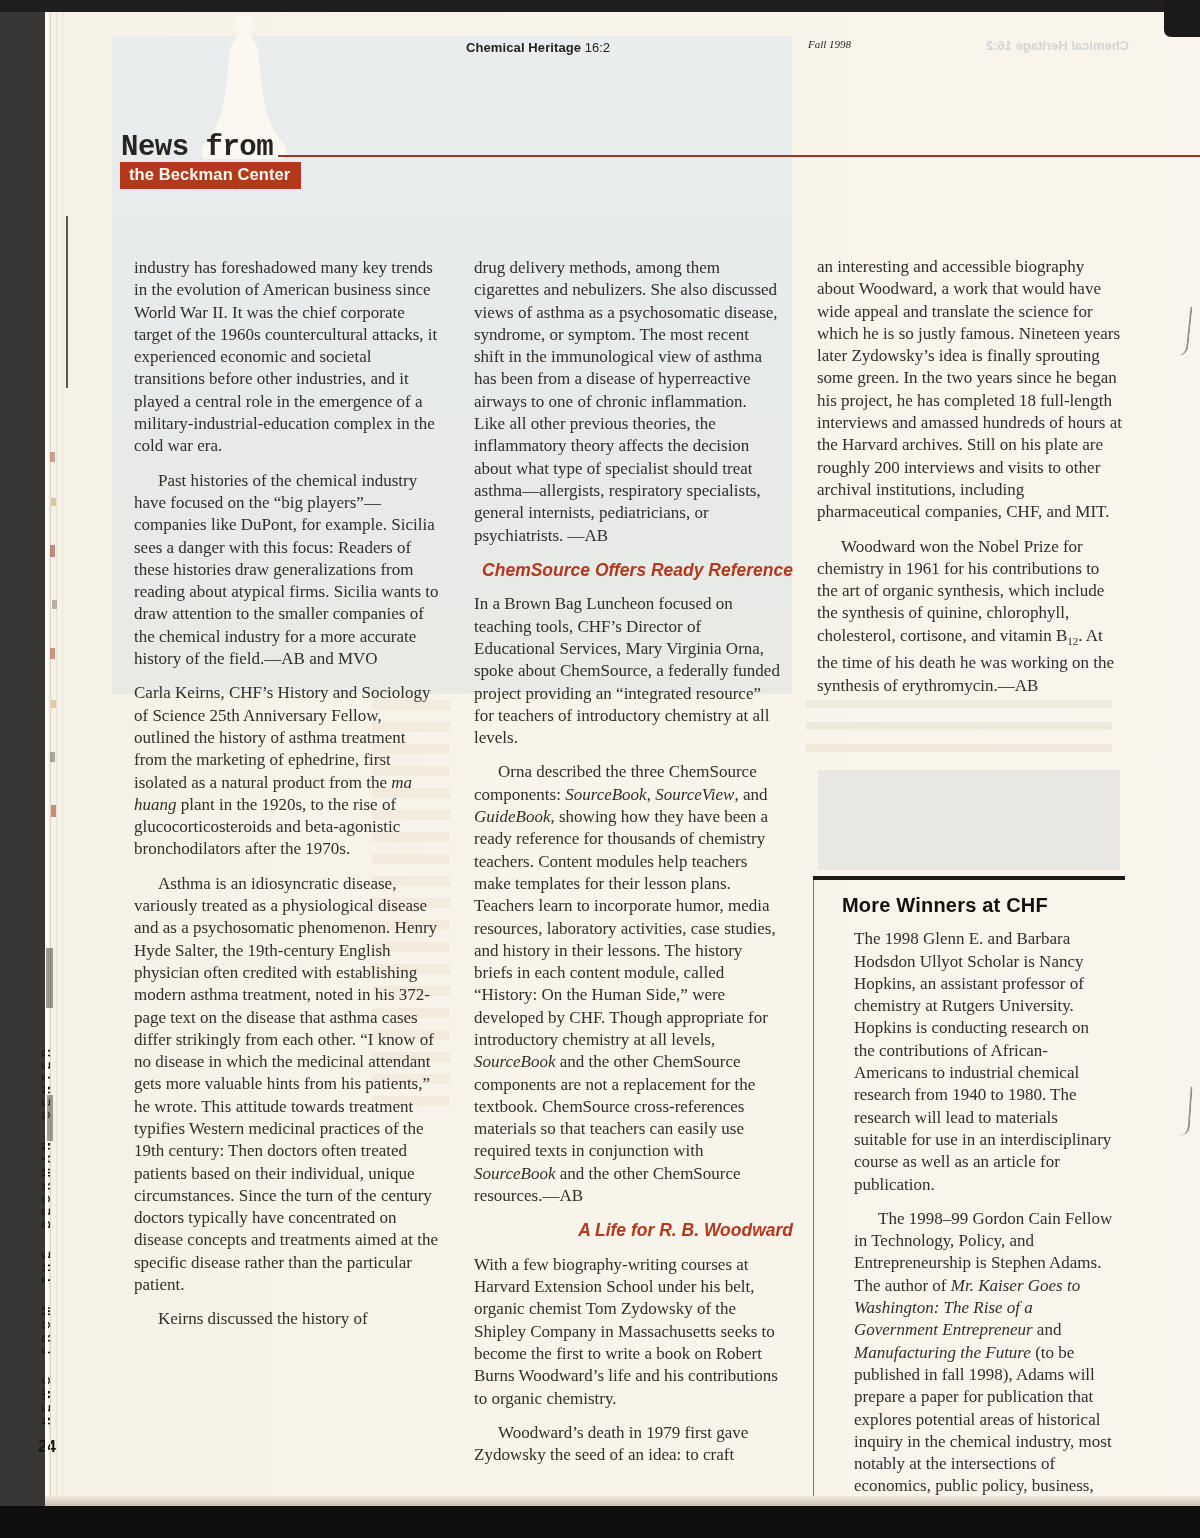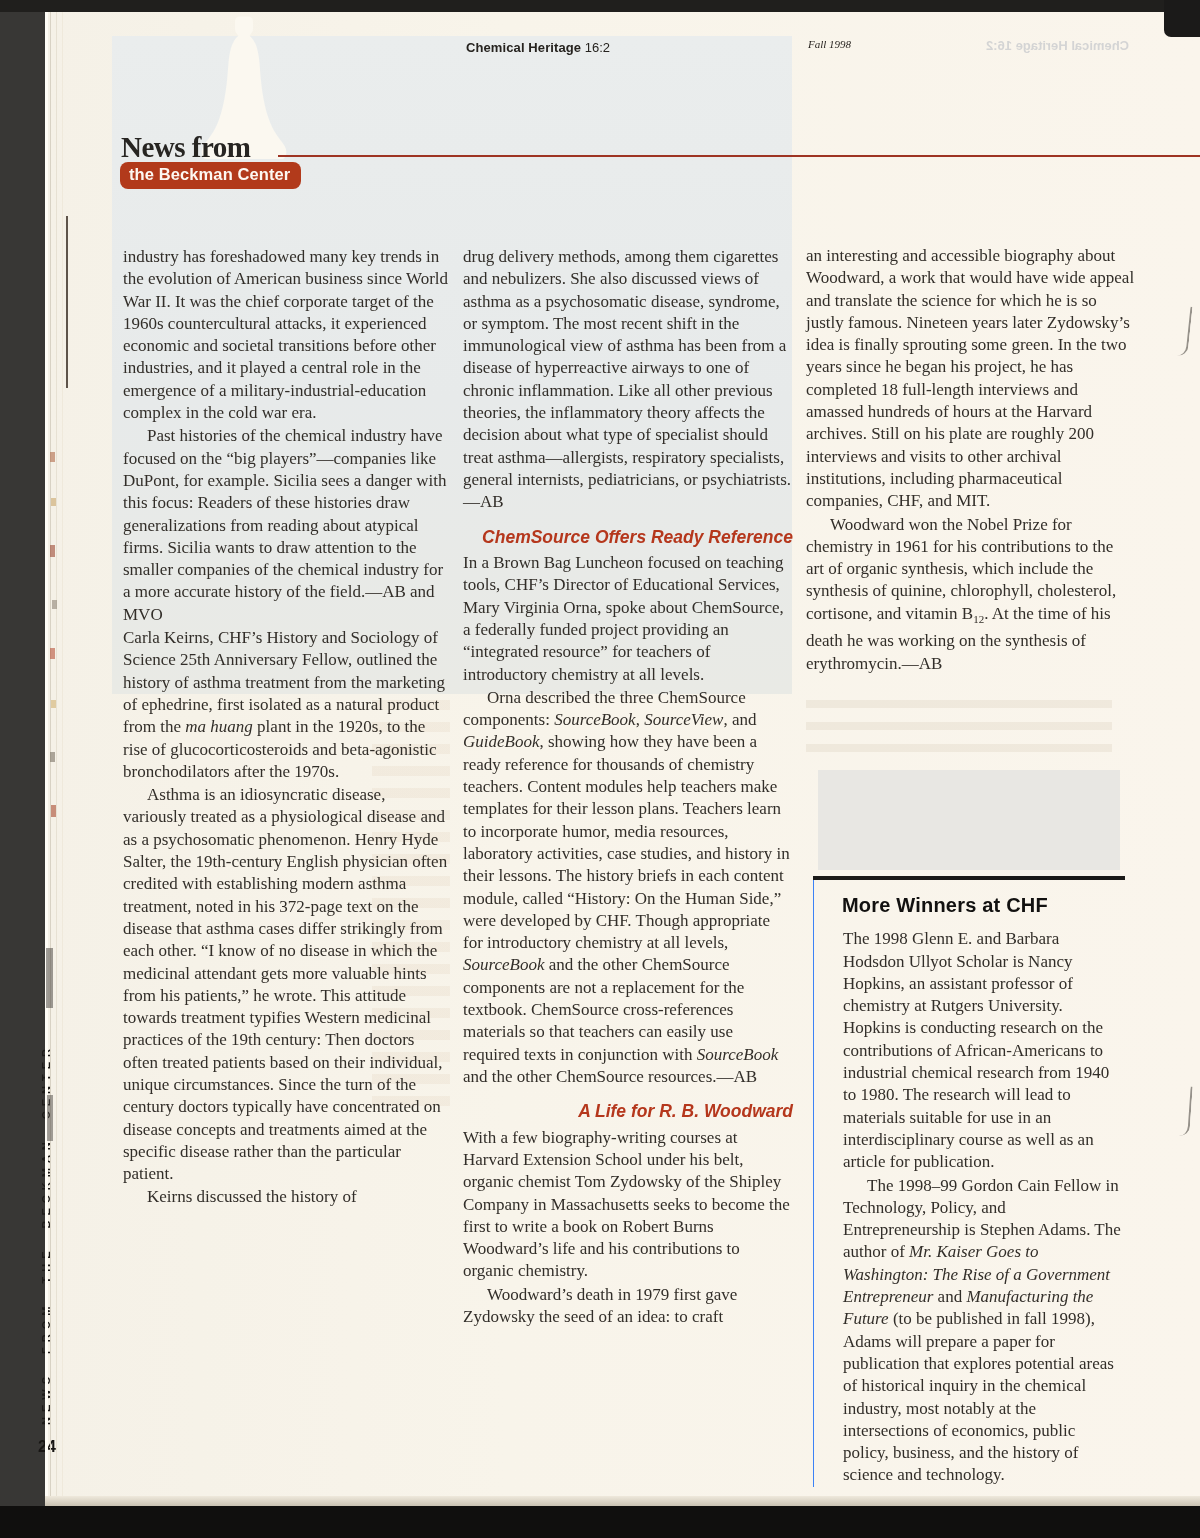--- a/index.html
+++ b/index.html
@@ -31,29 +31,29 @@
   .ghost-head{position:absolute;left:986px;top:38px;transform:scaleX(-1);
      color:rgba(100,115,145,.25);font-family:"Liberation Sans",sans-serif;font-weight:bold;
      font-size:13px;white-space:nowrap;}
   .bell{position:absolute;left:188px;top:14px;width:112px;height:180px;opacity:.95;}
   
   .head-center{position:absolute;left:466px;top:40px;font-family:"Liberation Sans",sans-serif;
      font-size:13px;color:#26231f;white-space:nowrap;}
   .head-center b{letter-spacing:.1px;text-align:center;}
   .head-right{position:absolute;left:808px;top:38px;font-style:italic;font-size:11px;color:#2b2723;}
   .rule-red{position:absolute;left:278px;top:155px;width:922px;height:2px;background:#9e3423;}
-  .news-from{position:absolute;left:121px;top:131px;font-family:Liberation Serif, serif;
+  .news-from{position:absolute;left:121px;top:131px;font-family:Liberation Mono, monospace;
      font-weight:bold;font-size:29px;color:#272522;letter-spacing:-.5px;}
   .beckman{position:absolute;left:120px;top:162px;background:#b23a1b;color:#fdf8f2;
      font-family:"Liberation Sans",sans-serif;font-weight:bold;font-size:16.5px;
-     padding:3px 11px 5px 9px;letter-spacing:.1px;border-radius:8px;}
+     padding:3px 11px 5px 9px;letter-spacing:.1px;}
   
   .col{position:absolute;top:245px;width:331px;color:#322e29;font-size:17px;line-height:22.3px;}
   .c1{left:122px;} .c2{left:462px;} .c3{left:805px;top:244px;}
-  .para{margin:1px;}
+  .para{margin:12px;}
   .ind{text-indent:24px;}
   .red-head{font-family:"Liberation Sans",sans-serif;font-weight:bold;font-style:italic;
      color:#b5371c;font-size:17.5px;line-height:21.5px;margin:13px 0 4px;white-space:pre-line;text-align:right;}
   sub{font-size:11px;}
   
   .box{position:absolute;left:813px;top:876px;width:312px;border-top:4px solid #1b1a18;}
   .box-body{border-left:1px solid #3b82f6;padding:10px 0 0 28px;min-height:592px;
      color:#322e29;font-size:17px;line-height:22.3px;}
   .box-title{font-family:"Liberation Sans",sans-serif;font-weight:bold;color:#121110;
      font-size:20px;margin:4px 0 12px;letter-spacing:.2px;}

